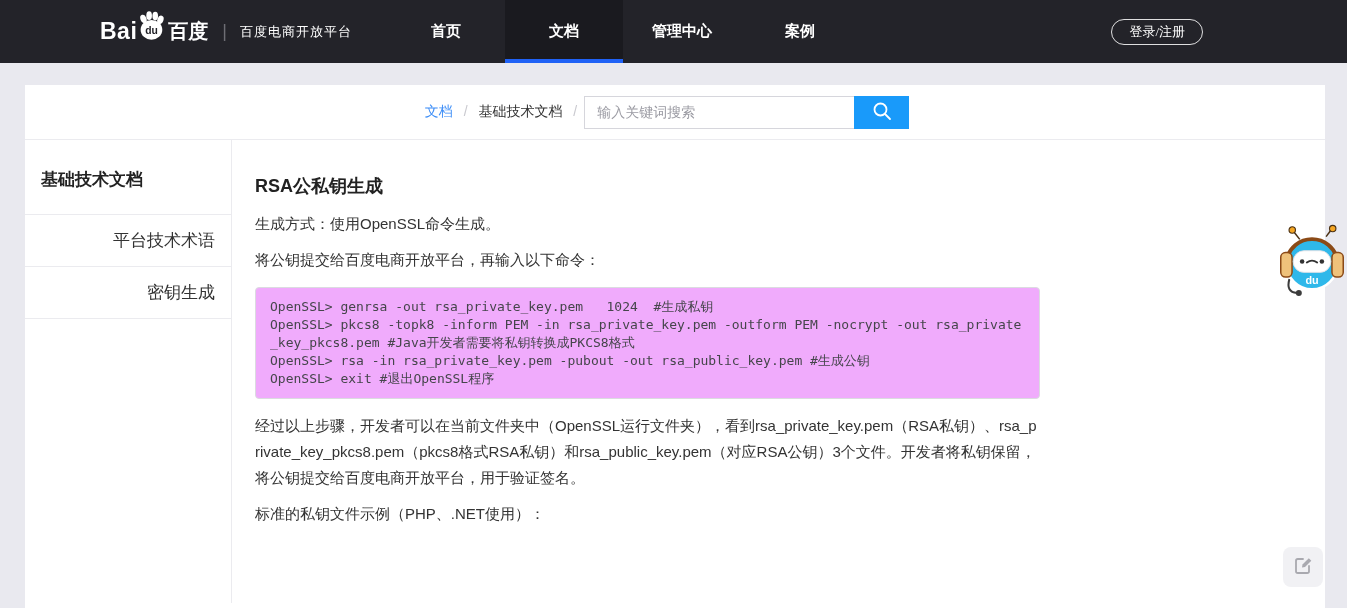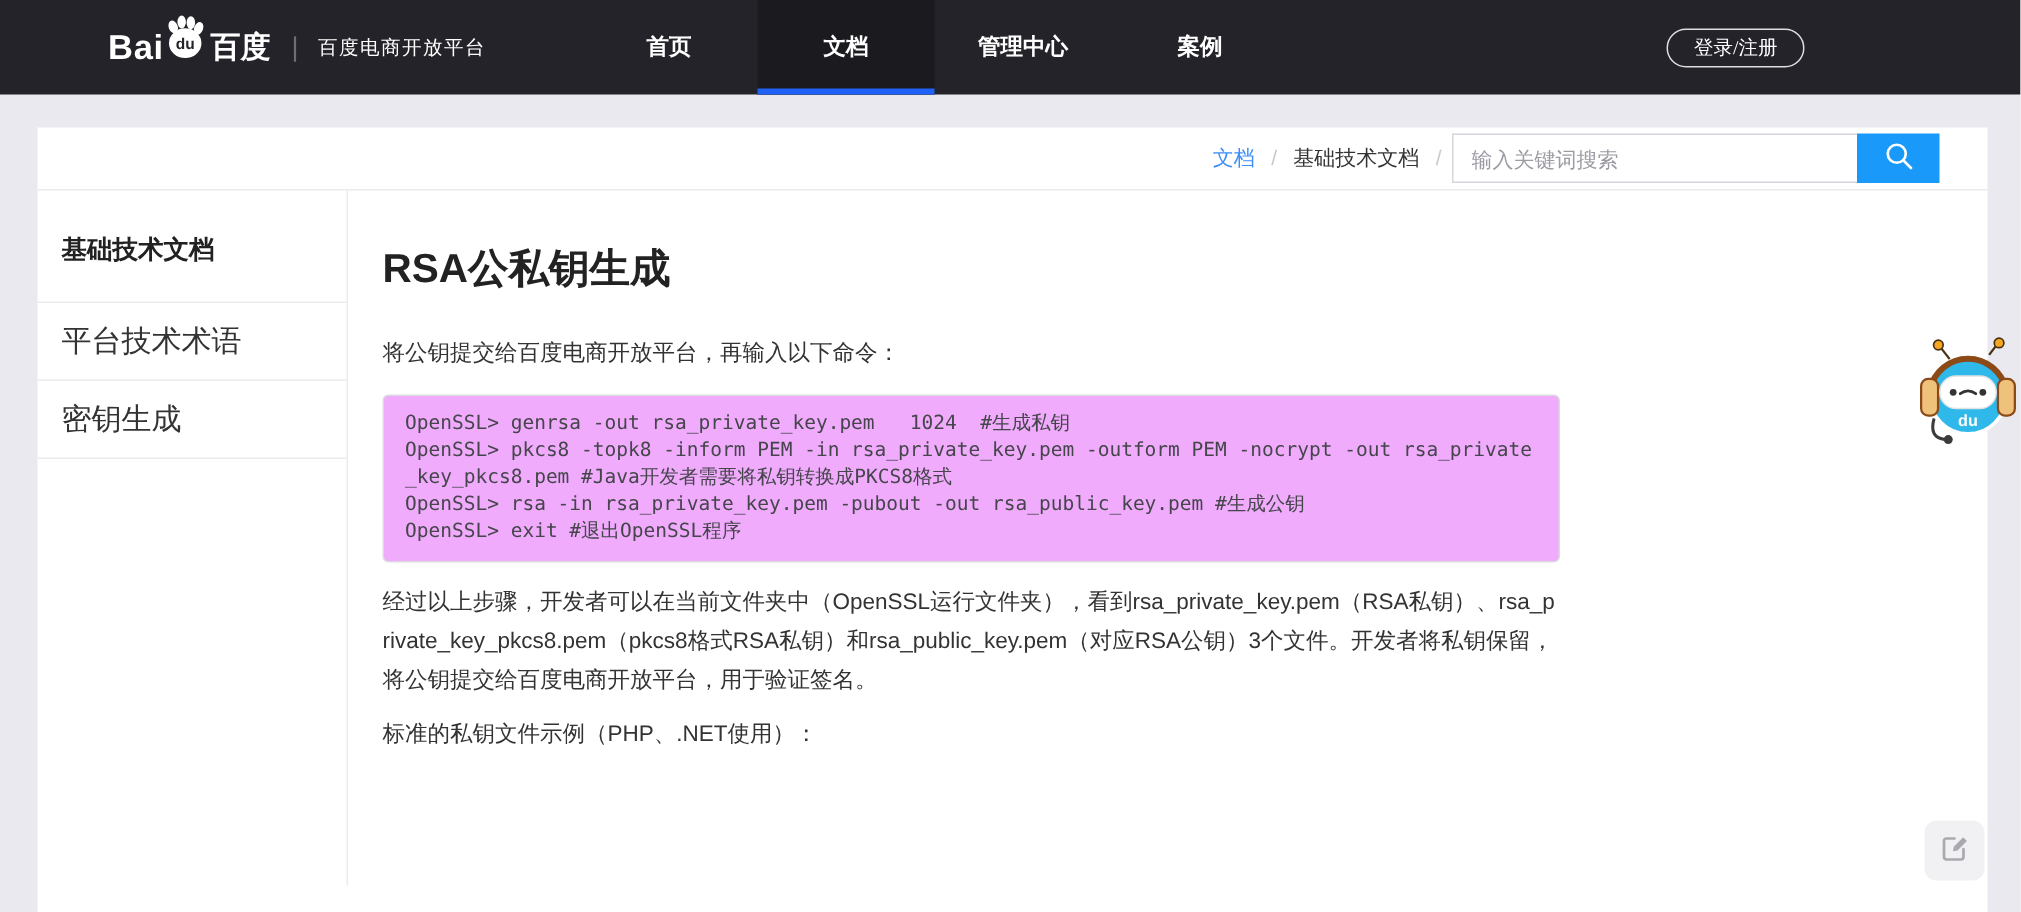--- a/index.html
+++ b/index.html
@@ -2,62 +2,62 @@
 <html><head>
 <meta charset="utf-8">
 <style>
   * { margin:0; padding:0; box-sizing:border-box; }
   html,body { width:1347px; height:608px; overflow:hidden;
     font-family:"Liberation Sans","DejaVu Sans",sans-serif; background:#E9E9EF; }
 
   
   .navbar { position:relative; height:63px; background:#232329; color:#fff; }
   .logo { position:absolute; left:72px; top:0; height:63px; display:flex; align-items:center; }
-  .logo .bai { font-size:23px; font-weight:bold; letter-spacing:0.5px; }
+  .logo .bai { font-size:23px; font-weight:bold; letter-spacing:0.5px;margin-left:28px; }
   .logo .paw { margin:0 1px 8px -2px; }
   .logo .cn { font-size:20px; font-weight:bold; }
   .logo .bar { color:#6e6e74; font-weight:300; font-size:18px; margin:0 13px 0 14px; }
   .logo .product { font-size:13px; font-weight:400; letter-spacing:1px; }
   .nav { position:absolute; left:387px; top:0; height:63px; display:flex; }
   .nav a { width:118px; height:63px; display:flex; align-items:center; justify-content:center;
     color:#fff; font-size:15px; font-weight:bold; text-decoration:none; cursor:pointer; }
   .nav a.active { background:#1A1A1F; border-bottom:4px solid #2062F6; padding-top:4px; }
   .login-btn { position:absolute; right:144px; top:19px; height:26px; padding:0 17px;
     border:1px solid rgba(255,255,255,.85); border-radius:13px; background:transparent;
     color:#fff; font-size:13px; line-height:24px; cursor:pointer;
     font-family:Liberation Serif, serif; }
 
   
   .page { padding-top:22px; height:545px; }
   .card { margin:0 22px 0 25px; background:#fff; min-height:523px; position:relative; }
 
   
-  .crumb-row { height:42px; display:flex; align-items:center; justify-content:flex-end;
+  .crumb-row { height:55px; display:flex; align-items:center; justify-content:center;
     padding:0 16px 0 16px; border-bottom:1px solid #EBEBEF; }
   .crumbs { font-size:14px; color:#333; }
   .crumbs .link { color:#3E8EF7; cursor:pointer; }
   .crumbs .sep { color:#C9C9CF; margin:0 7px; }
   .searchbox { display:flex; margin-right:16px; }
   .searchbox input { width:270px; height:33px; border:1px solid #D6D6DC; border-right:none;
     padding:0 12px; font-size:14px; color:#333; outline:none;
     font-family:"Liberation Sans",sans-serif; }
   .searchbox input::placeholder { color:#9B9BA3; }
   .search-btn { width:55px; height:33px; background:#199AFA; border:none; cursor:pointer;
     display:flex; align-items:center; justify-content:center; }
 
   
   .body-row { display:flex; min-height:463px; }
   .sidebar { width:207px; border-right:1px solid #EBEBEF; flex-shrink:0; }
   .side-title { padding:28px 16px 23px; font-size:17px; font-weight:bold; color:#222;
     border-bottom:1px solid #EBEBEF; }
-  .side-item { height:52px; line-height:52px; padding:0 16px; font-size:20px; color:#333;
-    border-bottom:1px solid #EBEBEF; cursor:pointer; }
+  .side-item { height:52px; line-height:52px; padding:0 16px; font-size:17px; color:#333;
+    border-bottom:1px solid #EBEBEF; cursor:pointer;text-align:right; }
 
   .content { flex:1; padding:34px 0 0 23px; max-width:808px; }
-  .content h1 { font-size:27px; font-weight:bold; color:#222; margin-bottom:26px; }
+  .content h1 { font-size:18px; font-weight:bold; color:#222; margin-bottom:13px; }
   .content p { font-size:15px; color:#333; line-height:26px; margin-bottom:10px;
     word-break:break-all; max-width:785px; }
   .codeblock { max-width:785px; background:#f0abfc; border:1px solid #DBDBE0; border-radius:4px;
     padding:10px 14px; margin:14px 0 14px; }
   .codeblock div { font-family:"DejaVu Sans Mono","Liberation Mono",monospace;
     font-size:13px; line-height:18px; color:#45454b; white-space:pre-wrap; word-break:break-all; }
 
   
   .edit-fab { position:absolute; right:24px; top:547px; width:40px; height:40px;
     background:#F1F1F4; border:none; border-radius:8px; cursor:pointer;
@@ -124,20 +124,21 @@
       <aside class="sidebar">
         <div class="side-title">基础技术文档</div>
         <div>
             <div class="side-item">平台技术术语</div>
             <div class="side-item">密钥生成</div>
           </div>
       </aside>
 
       <main class="content">
         <h1>RSA公私钥生成</h1>
+        <p>生成方式：使用OpenSSL命令生成。</p>
         <p>将公钥提交给百度电商开放平台，再输入以下命令：</p>
 
         <div class="codeblock">
             <div>OpenSSL&gt; genrsa -out rsa_private_key.pem   1024  #生成私钥</div>
             <div>OpenSSL&gt; pkcs8 -topk8 -inform PEM -in rsa_private_key.pem -outform PEM -nocrypt -out rsa_private_key_pkcs8.pem #Java开发者需要将私钥转换成PKCS8格式</div>
             <div>OpenSSL&gt; rsa -in rsa_private_key.pem -pubout -out rsa_public_key.pem #生成公钥</div>
             <div>OpenSSL&gt; exit #退出OpenSSL程序</div>
           </div>
 
         <p>经过以上步骤，开发者可以在当前文件夹中（OpenSSL运行文件夹），看到rsa_private_key.pem（RSA私钥）、rsa_private_key_pkcs8.pem（pkcs8格式RSA私钥）和rsa_public_key.pem（对应RSA公钥）3个文件。开发者将私钥保留，将公钥提交给百度电商开放平台，用于验证签名。</p>

